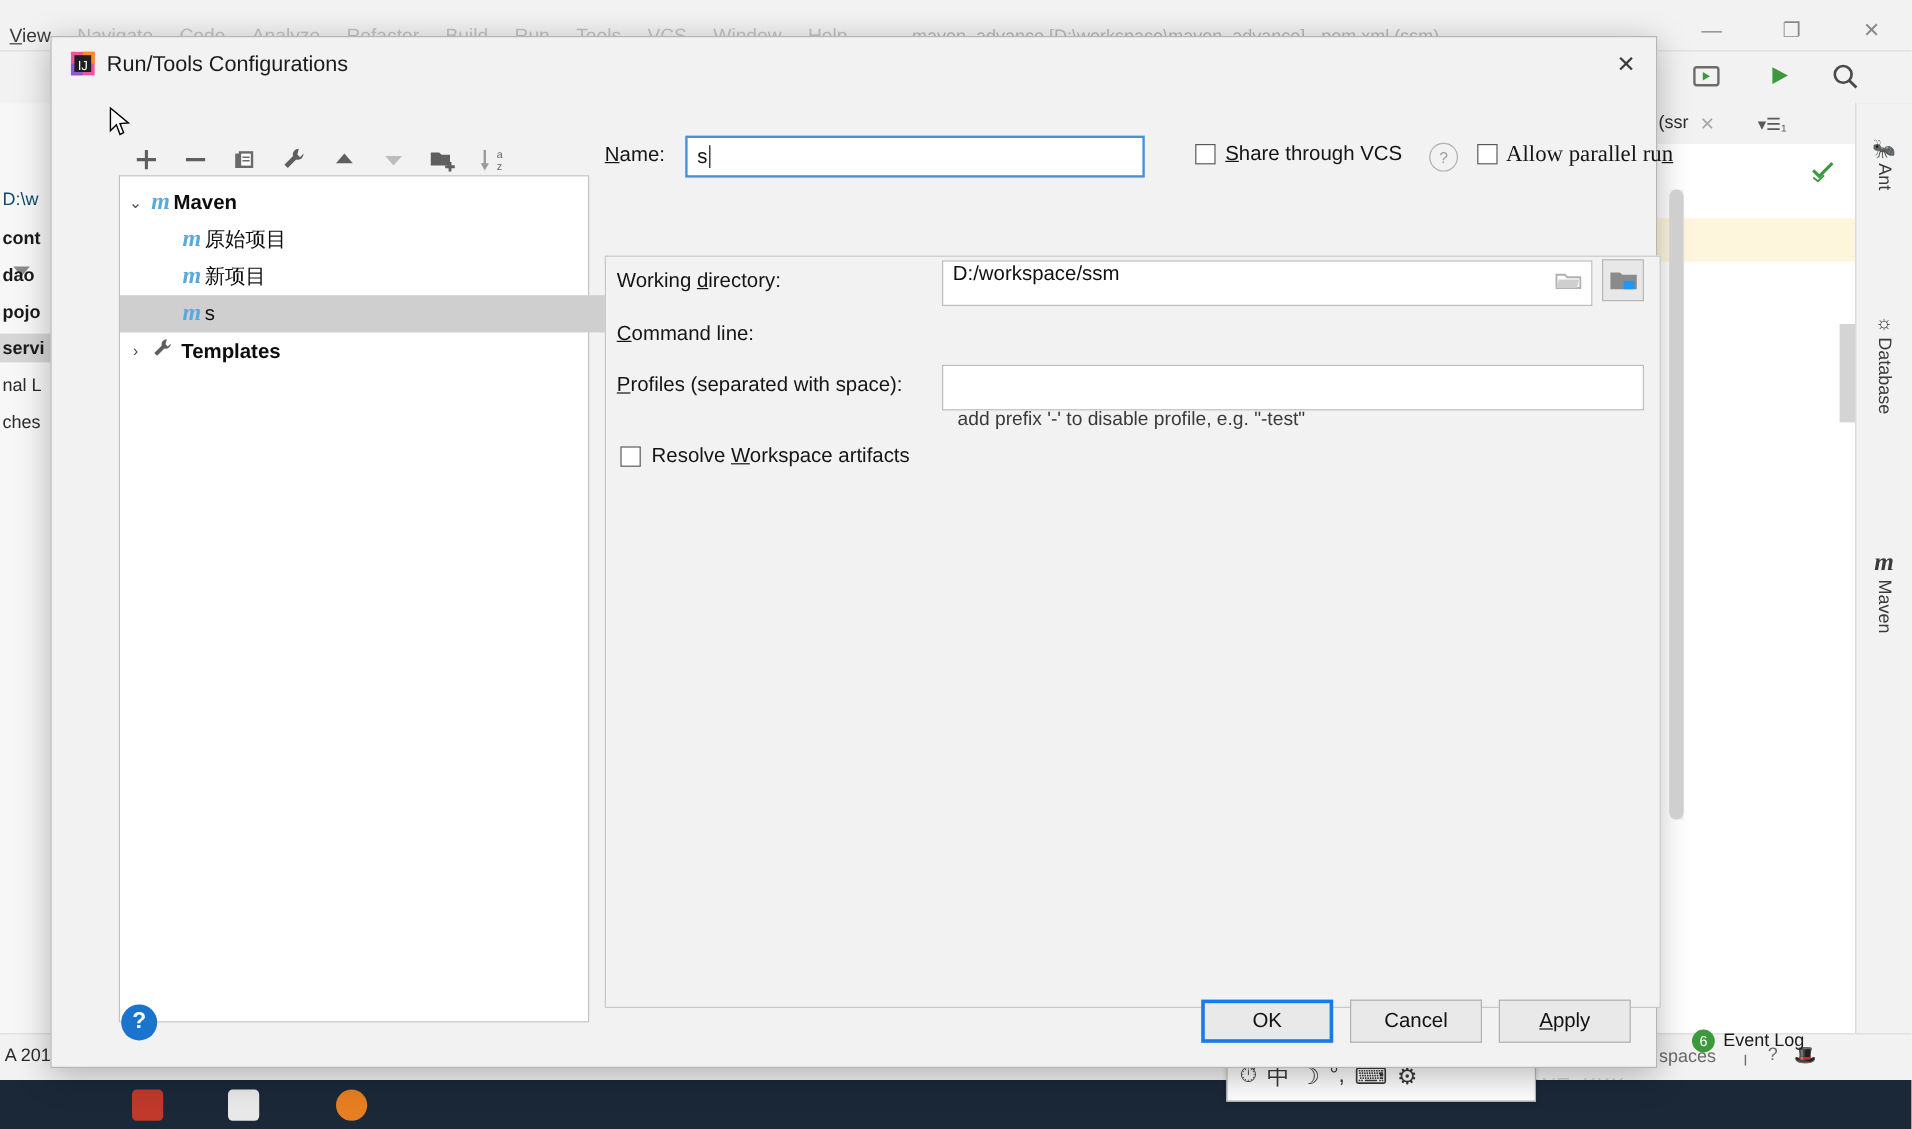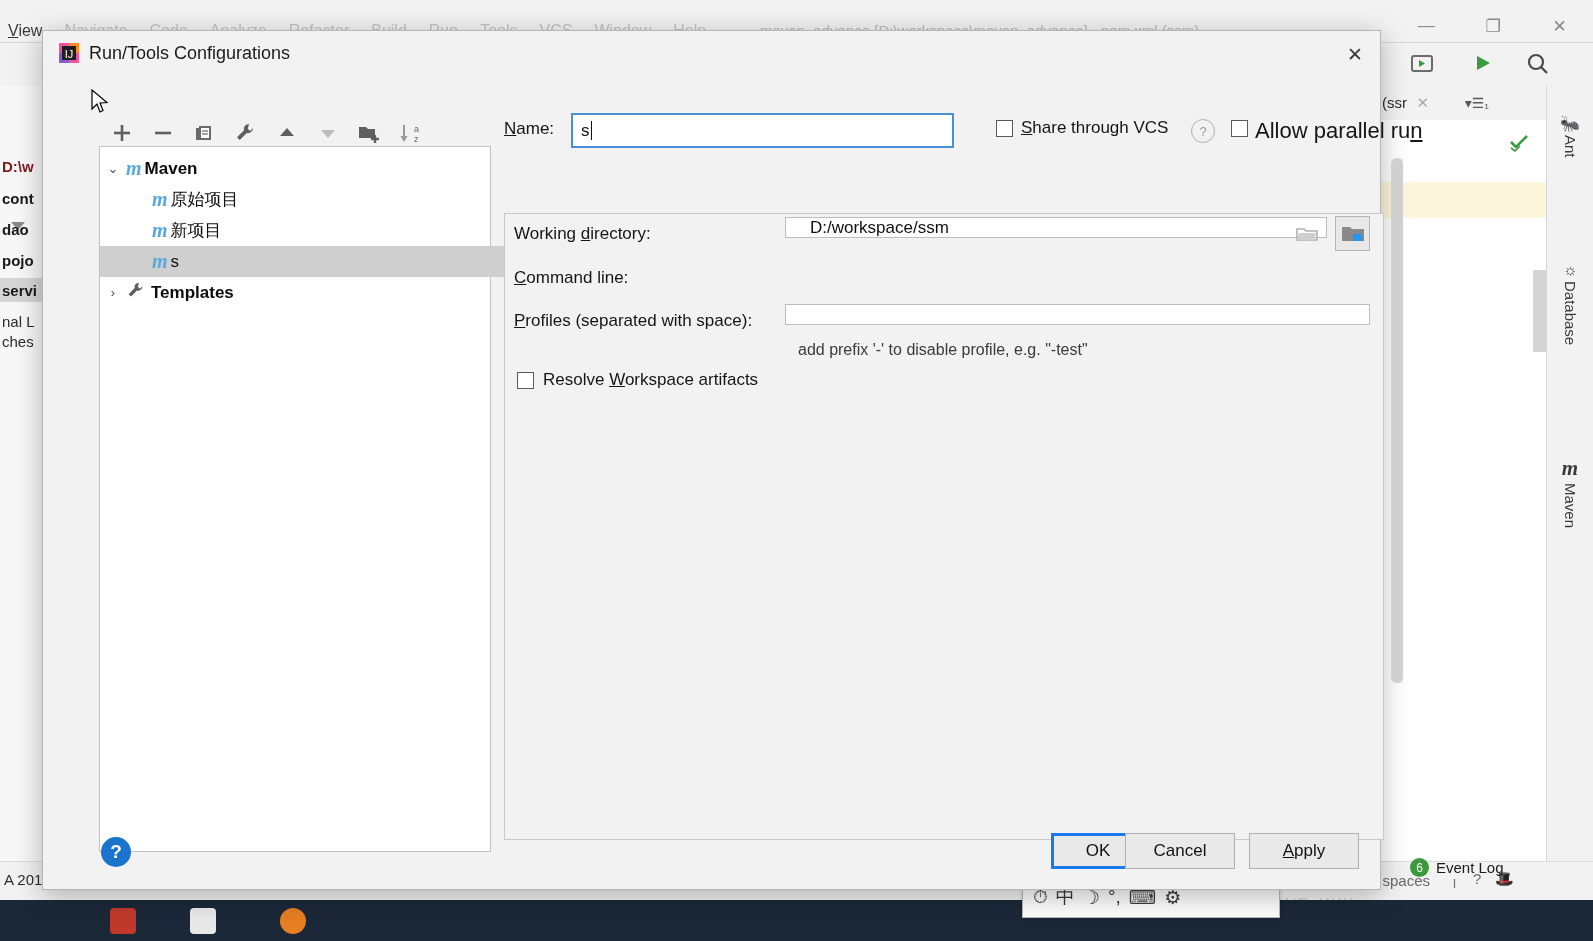--- a/index.html
+++ b/index.html
@@ -26,21 +26,21 @@
   #ide-toolbar{
     position:absolute;left:0;top:43px;width:1593px;height:43px;background:#f2f2f2;border-bottom:1px solid #dcdcdc;
   }
   #ide-toolbar .tbtn{position:absolute;top:9px;width:26px;height:24px;color:#6c6c6c;}
   
   #left-panel{position:absolute;left:0;top:86px;width:46px;height:790px;background:#f7f7f7;border-right:1px solid #d6d6d6;}
   #left-tabrow{position:absolute;left:0;top:86px;width:46px;height:34px;background:#f2f2f2;border-bottom:1px solid #dcdcdc;}
   #left-tabrow .lt{position:absolute;left:2px;top:8px;font-size:15px;color:#2b2b2b;white-space:nowrap;}
   .ltree-item{position:absolute;left:2px;font-size:15px;white-space:nowrap;color:#1a1a1a;font-weight:bold;}
   .ltree-item.plain{font-weight:normal;color:#2b2b2b;}
-  .ltree-item.muted{color:#7f1d1d;font-weight:bold;}
+  .ltree-item.muted{color:#0c4a6e;font-weight:normal;}
   #ltree-sel{position:absolute;left:0;width:46px;height:24px;background:#d6d6d6;}
   #left-collapse{position:absolute;left:8px;top:130px;width:22px;height:20px;}
   
   #right-strip{position:absolute;right:0;top:86px;width:46px;height:790px;background:#f2f2f2;border-left:1px solid #d6d6d6;}
   .rtool{position:absolute;left:0;width:46px;color:#3a3a3a;font-size:15px;}
   .rtool .rlabel{writing-mode:vertical-rl;text-orientation:mixed;display:block;margin:0 auto;}
   .rtool .ricon{display:block;text-align:center;font-size:16px;margin-bottom:2px;}
   #editor-area{position:absolute;left:46px;top:86px;right:46px;height:790px;background:#ffffff;}
   #editor-tabrow{position:absolute;left:0;top:0;right:0;height:34px;background:#f2f2f2;border-bottom:1px solid #dcdcdc;}
   #editor-tab-label{position:absolute;right:140px;top:8px;font-size:15px;color:#2b2b2b;white-space:nowrap;}
@@ -103,32 +103,32 @@
   #name-input{
     position:absolute;left:528px;top:82px;width:383px;height:35px;background:#fff;
     border:2px solid #4a90d9;box-sizing:border-box;display:flex;align-items:center;padding-left:8px;font-size:17px;color:#111;
   }
   #name-caret{display:inline-block;width:1px;height:19px;background:#111;margin-left:1px;}
   .cbox{position:absolute;width:17px;height:17px;border:1px solid #5a5a5a;background:#fff;box-sizing:border-box;}
   #share-cb{left:953px;top:89px;}
   #share-lbl{position:absolute;left:978px;top:87px;font-size:17px;color:#151515;white-space:nowrap;}
   #share-help{position:absolute;left:1148px;top:88px;width:22px;height:22px;border-radius:50%;border:1px solid #b0b0b0;color:#9a9a9a;font-size:13px;display:flex;align-items:center;justify-content:center;}
   #par-cb{left:1188px;top:89px;}
-  #par-lbl{position:absolute;left:1212px;top:87px;font-size:22px;color:#151515;white-space:nowrap;}
+  #par-lbl{position:absolute;left:1212px;top:87px;font-size:19px;color:#151515;white-space:nowrap;font-family:Liberation Serif, serif;}
 
   #tabs{position:absolute;left:471px;top:136px;height:42px;display:flex;align-items:flex-start;gap:0;}
   #tabs .tab{padding:4px 18px;font-size:17px;color:#1b1b1b;position:relative;}
   #tabs .tab.active:after{content:"";position:absolute;left:0;right:0;bottom:-9px;height:4px;background:#3f7fd0;}
 
   #param-panel{position:absolute;left:461px;top:182px;width:878px;height:625px;background:#f2f2f2;border:1px solid #c8c8c8;}
   .fld-label{position:absolute;font-size:17px;color:#151515;white-space:nowrap;}
   .fld-label .u{text-decoration:underline;}
   .fld-input{
-    position:absolute;height:21px;background:#fff;border:1px solid #bdbdbd;box-sizing:border-box;
-    display:flex;align-items:flex-start;padding-left:24px;font-size:17px;color:#111;
+    position:absolute;height:38px;background:#fff;border:1px solid #bdbdbd;box-sizing:border-box;
+    display:flex;align-items:flex-start;padding-left:8px;font-size:17px;color:#111;
   }
   #wd-label{left:471px;top:193px;}
   #wd-input{left:742px;top:186px;width:542px;}
   #wd-folder-ic{position:absolute;right:8px;top:7px;color:#9a9a9a;font-size:16px;}
   #wd-btn{position:absolute;left:1292px;top:185px;width:35px;height:35px;background:#e8e8e8;border:1px solid #b6b6b6;box-sizing:border-box;display:flex;align-items:center;justify-content:center;}
   #cl-label{left:471px;top:237px;}
   #cl-input{left:742px;top:230px;width:585px;}
   #pf-label{left:471px;top:280px;}
   #pf-input{left:742px;top:273px;width:585px;}
   #pf-hint{position:absolute;left:755px;top:310px;font-size:16px;color:#3a3a3a;white-space:nowrap;}
@@ -137,21 +137,21 @@
 
   #param-scroll{position:absolute;left:1348px;top:127px;width:12px;height:525px;background:#ededed;}
   #param-scroll-thumb{position:absolute;left:0;top:0;width:12px;height:525px;background:#cfcfcf;border-radius:6px;}
 
   #dlg-bottom{position:absolute;left:0;bottom:0;width:100%;height:78px;}
   #help-btn{position:absolute;left:58px;bottom:22px;width:30px;height:30px;border-radius:50%;background:#1a73cc;color:#fff;font-size:19px;font-weight:bold;display:flex;align-items:center;justify-content:center;}
   .dbtn{
     position:absolute;bottom:20px;height:36px;background:#e9e9e9;border:1px solid #b0b0b0;box-sizing:border-box;
     display:flex;align-items:center;justify-content:center;font-size:17px;color:#111;
   }
-  #ok-btn{left:1008px;width:94px;border:3px solid #1a7ae8;background:#e9e9e9;text-align:center;}
+  #ok-btn{left:958px;width:110px;border:3px solid #1a7ae8;background:#e9e9e9;text-align:center;}
   #cancel-btn{left:1082px;width:110px;}
   #apply-btn{left:1206px;width:110px;}
   .u{text-decoration:underline;}
 </style>
 </head>
 <body>
 
 <div id="ide">
 
   <div id="ide-titlebar">
@@ -205,21 +205,21 @@
           <polygon points="3,6 17,6 10,14" fill="#8a8a8a"></polygon>
         </svg>
     </div>
     <div class="ltree-item muted" style="top:72px;">D:\w</div>
     <div class="ltree-item" style="top:104px;">cont</div>
     <div class="ltree-item" style="top:135px;">dao</div>
     <div class="ltree-item" style="top:166px;">pojo</div>
     <div id="ltree-sel" style="top:192px;"></div>
     <div class="ltree-item" style="top:196px;">servi</div>
     <div class="ltree-item plain" style="top:227px;">nal L</div>
-    <div class="ltree-item plain" style="top:247px;">ches</div>
+    <div class="ltree-item plain" style="top:258px;">ches</div>
   </div>
 
   <div id="editor-area">
     <div id="editor-tabrow">
       <span id="editor-tab-label">n.xml (ssr</span>
       <span id="editor-tab-close">✕</span>
       <span id="editor-tab-menu">▾☰₁</span>
     </div>
     <div id="editor-body">
       <div id="editor-highlight"></div>

